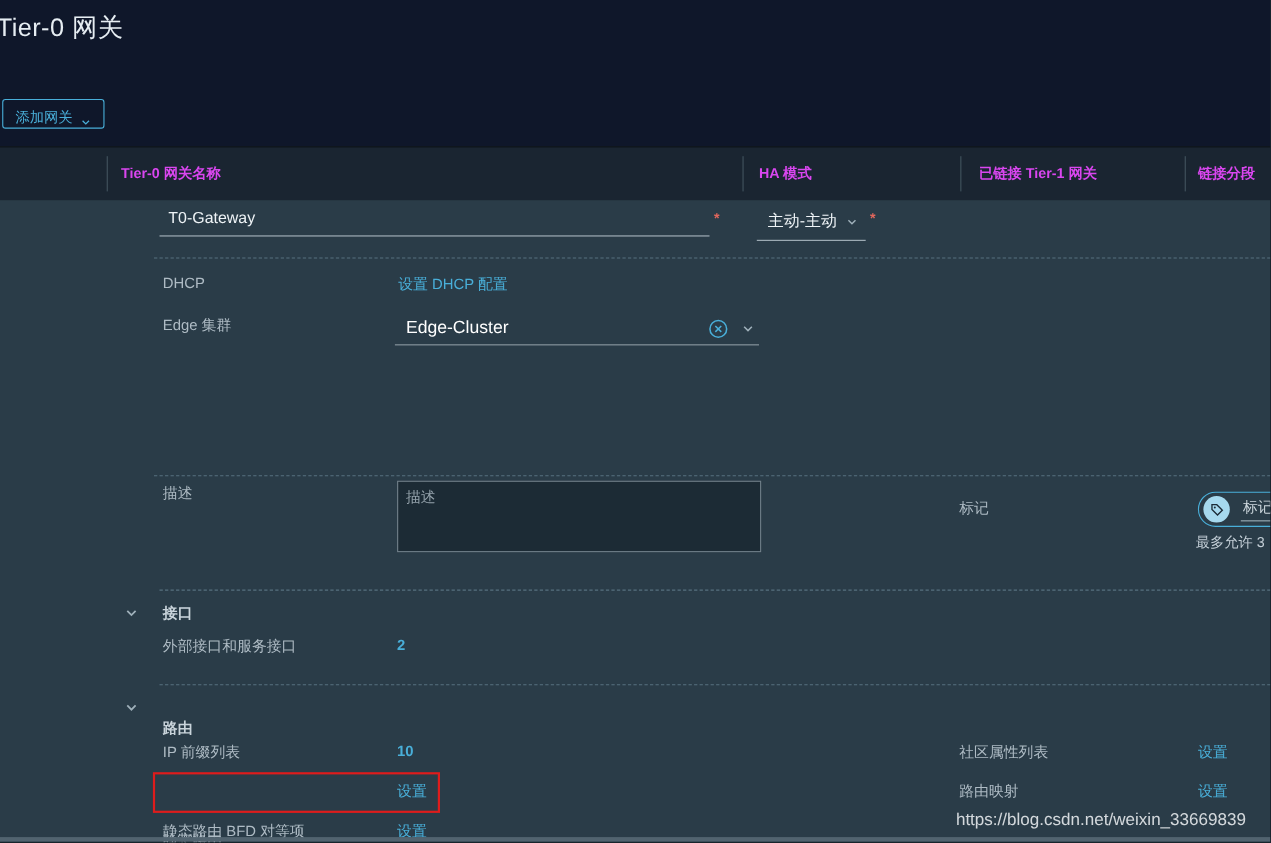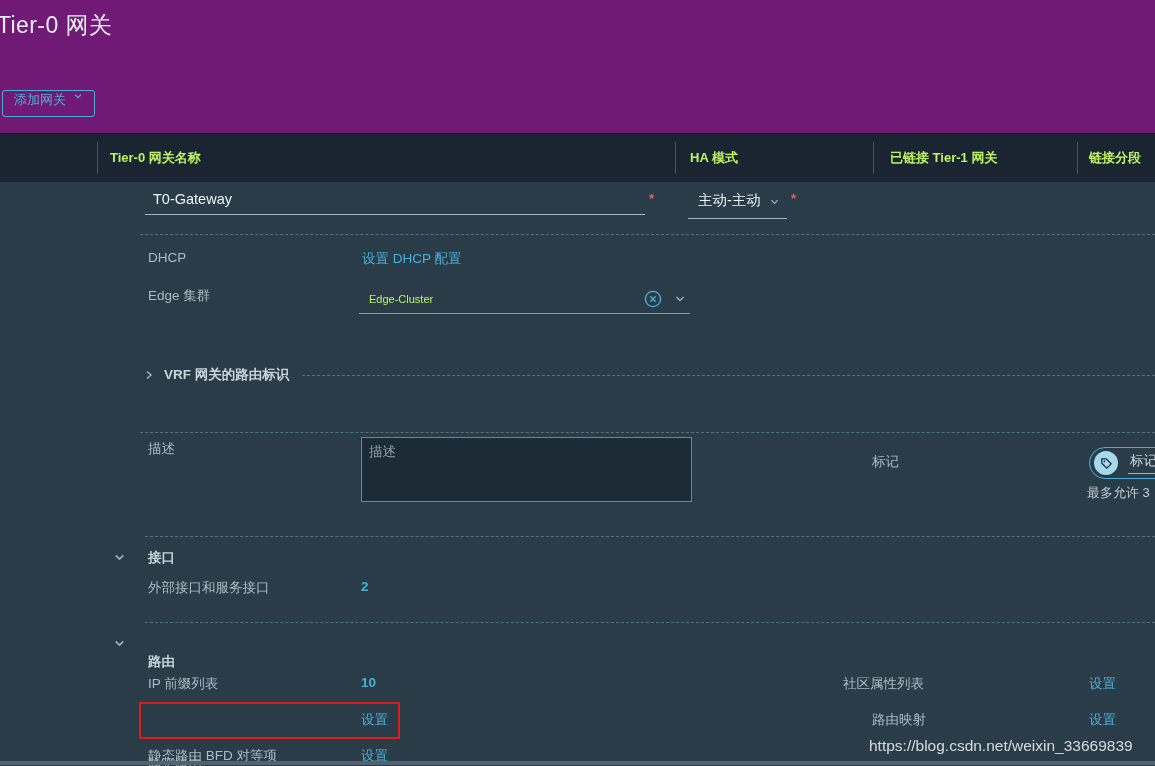--- a/index.html
+++ b/index.html
@@ -2,49 +2,49 @@
 <html><head>
 <meta charset="utf-8">
 <style>
   html,body { margin:0; padding:0; background:#0e161d; }
   .screen {
     position:relative; width:1155px; height:766px; overflow:hidden;
     background:#2a3c48; font-family:"Liberation Sans", sans-serif;
     -webkit-font-smoothing:antialiased;
   }
   
-  .topbar { position:absolute; top:0; left:0; right:0; height:133px; background:#701a75; }
+  .topbar { position:absolute; top:0; left:0; right:0; height:133px; background:#0f172a; }
   .page-title { position:absolute; left:-3px; top:10px; font-size:23px; font-weight:300;
     color:#e6edf2; letter-spacing:.4px; }
   .add-btn { position:absolute; left:2px; top:90px; height:27px; padding:0 11px;
     background:transparent; border:1px solid #49afd9; border-radius:3px; color:#49afd9;
-    font-size:13px; font-family:inherit; display:inline-flex; align-items:flex-start; gap:7px; cursor:pointer; }
+    font-size:13px; font-family:inherit; display:inline-flex; align-items:flex-end; gap:7px; cursor:pointer; }
   
   .thead { position:absolute; top:133px; left:0; right:0; height:48px; background:#1a2531;
     border-top:1px solid #0a0f14; }
   .th { position:absolute; top:0; height:48px; display:flex; align-items:center;
-    color:#bef264; font-size:13px; font-weight:700; white-space:nowrap; }
+    color:#d946ef; font-size:13px; font-weight:700; white-space:nowrap; }
   .vdiv { position:absolute; top:8px; height:32px; width:1px; background:#42545f; }
   
   .lbl { position:absolute; color:#aebbc4; font-size:13.5px; white-space:nowrap; }
   .val-link { position:absolute; color:#49afd9; font-size:13.5px; text-decoration:none;
     cursor:pointer; white-space:nowrap; }
   .sec-chev { position:absolute; color:#9fb0ba; }
   .sec-title { position:absolute; color:#c9d4db; font-size:13.5px; font-weight:700; white-space:nowrap; }
   .dashed-sep { position:absolute; border-top:1px dashed #57707f; height:0; }
   .asterisk { position:absolute; color:#e0665c; font-size:13px; font-weight:700; }
   .underline-input { position:absolute; background:transparent; border:none;
     border-bottom:1px solid #a9b6bf; color:#eef3f6; font-size:14.5px; font-family:inherit;
     padding:0 0 7px 8px; outline:none; }
   .select-box { position:absolute; border-bottom:1px solid #a9b6bf; display:flex;
     align-items:flex-start; cursor:pointer; }
   .select-box .sel-text { color:#eef3f6; font-size:14.5px; padding-left:10px; white-space:nowrap; }
   .combo-box { position:absolute; border-bottom:1px solid #8d9aa3; display:flex;
     align-items:center; cursor:pointer; }
-  .combo-box .sel-text { color:#bef264; font-size:11px; padding-left:10px; flex:1; white-space:nowrap; }
+  .combo-box .sel-text { color:#ffffff; font-size:16px; padding-left:10px; flex:1; white-space:nowrap; }
   .collapse-row { position:absolute; left:143px; right:0; display:flex; align-items:center;
     gap:9px; cursor:pointer; }
   .collapse-row .dash-fill { flex:1; border-top:1px dashed #57707f; height:0; margin-left:4px; }
   .collapse-row .c-title { color:#c9d4db; font-size:13.5px; font-weight:700; white-space:nowrap; }
   .desc-area { position:absolute; background:#1c2b35; border:1px solid #73828c;
     color:#dfe6ea; font-size:13.5px; font-family:inherit; padding:5px 7px; resize:none; outline:none; }
   .desc-area::placeholder { color:#93a1aa; opacity:1; }
   
   .tag-pill { position:absolute; height:32px; width:130px; border:1px solid #49afd9;
     border-radius:16px; display:flex; align-items:center; padding-left:4px; box-sizing:border-box; cursor:text; }
@@ -114,29 +114,20 @@
         <path d="M6.3 6.3 L11.7 11.7 M11.7 6.3 L6.3 11.7" stroke="#49afd9" stroke-width="1.4"></path>
       </svg>
     </span>
     <span class="icon" style="margin-right:4px;">
       <svg width="12" height="12" viewBox="0 0 12 12">
           <path d="M2.5 4 L6 7.5 L9.5 4" fill="none" stroke="#9fb0ba" stroke-width="1.4"></path>
         </svg>
     </span>
   </div>
 
-  <div class="collapse-row" style="top:366px;">
-    <span class="icon">
-      <svg width="12" height="12" viewBox="0 0 12 12">
-          <path d="M4 2.5 L8 6 L4 9.5" fill="none" stroke="#9fb0ba" stroke-width="1.5"></path>
-        </svg>
-    </span>
-    <span class="c-title">VRF 网关的路由标识</span>
-    <span class="dash-fill"></span>
-  </div>
 
   <div class="dashed-sep" style="left:140px; right:0; top:432px;"></div>
 
   <div class="lbl" style="left:148px; top:440px;">描述</div>
   <textarea class="desc-area" style="left: 361px; top: 437px; width: 315px; height: 53px;" placeholder="描述"></textarea>
 
   <div class="lbl" style="left:872px; top:453px;">标记</div>
   <div class="tag-pill" style="left:1089px; top:447px;">
     <span class="tag-circle">
       <svg width="13" height="13" viewBox="0 0 16 16">
@@ -171,21 +162,21 @@
   <div class="lbl" style="left:148px; top:675px;">IP 前缀列表</div>
   <a class="val-link" style="left:361px; top:675px; font-weight:700;">10</a>
 
   <div class="lbl" style="left:148px; top:711px;margin-top:44px;">静态路由</div>
   <a class="val-link" style="left:361px; top:711px;">设置</a>
   <div class="hl-rect" style="left:139px; top:702px; width:257px; height:33px;"></div>
 
   <div class="lbl" style="left:148px; top:747px;">静态路由 BFD 对等项</div>
   <a class="val-link" style="left:361px; top:747px;">设置</a>
 
-  <div class="lbl" style="left:843px; top:675px;">社区属性列表</div>
+  <div class="lbl" style="left:872px; top:675px;">社区属性列表</div>
   <a class="val-link" style="left:1089px; top:675px;">设置</a>
 
   <div class="lbl" style="left:872px; top:711px;">路由映射</div>
   <a class="val-link" style="left:1089px; top:711px;">设置</a>
 
   <div class="watermark" style="left:869px; top:737px;">https://blog.csdn.net/weixin_33669839</div>
 
   <div class="hscrollbar"></div>
 
 </div>

